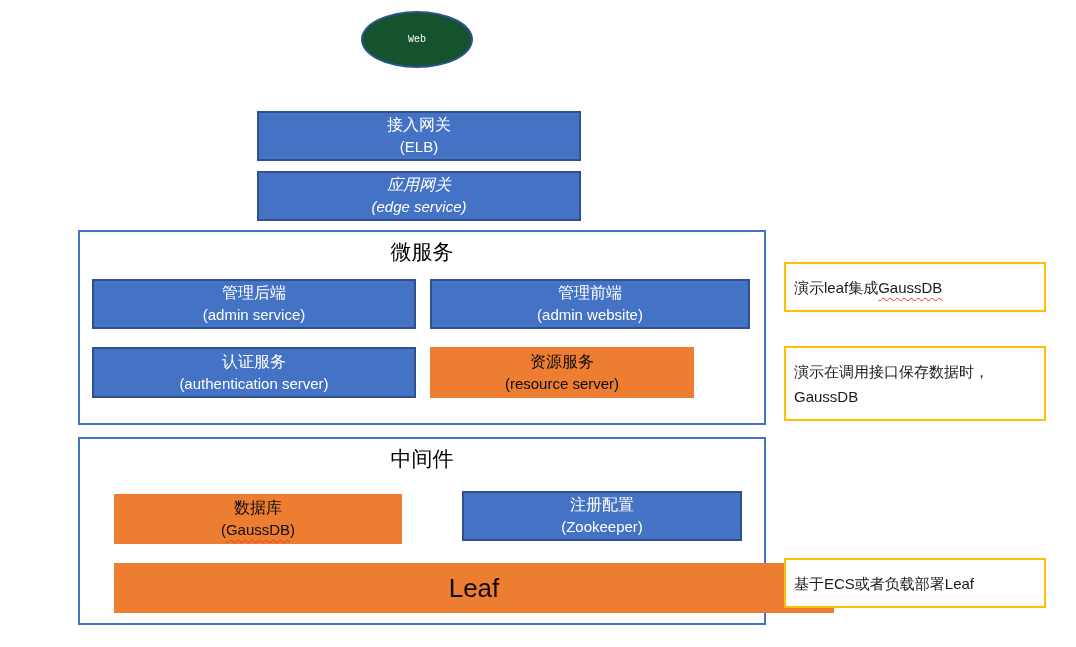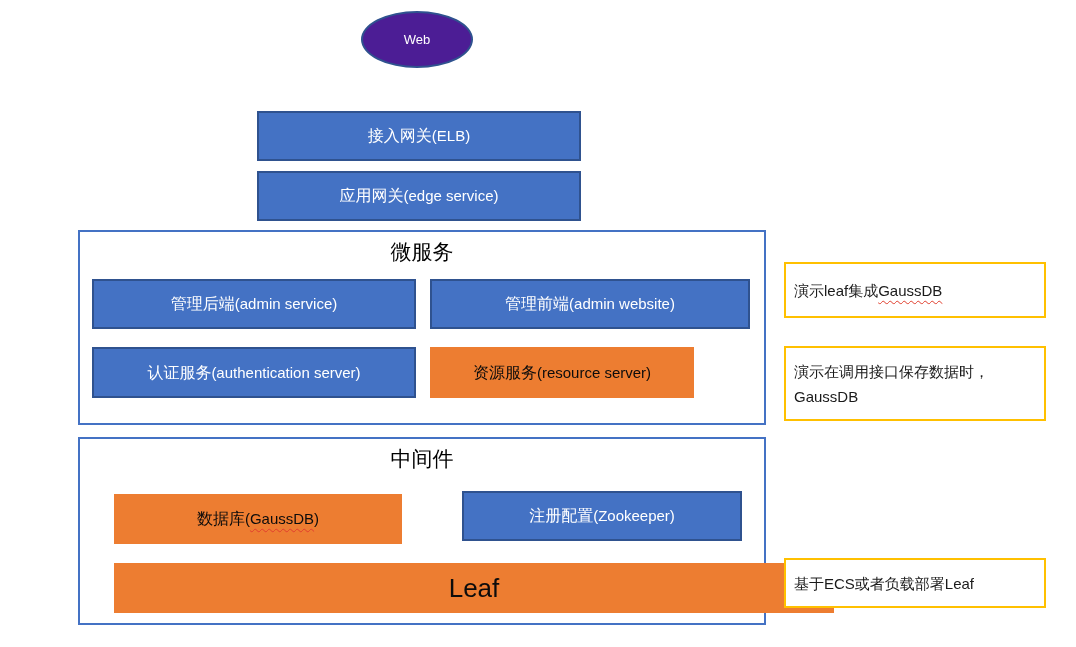--- a/index.html
+++ b/index.html
@@ -5,36 +5,36 @@
   html,body{margin:0;padding:0;}
   body{
     width:1076px;height:647px;position:relative;background:#ffffff;
     font-family:"Liberation Sans","DejaVu Sans",sans-serif;
     color:#000;overflow:hidden;
   }
   .abs{position:absolute;box-sizing:border-box;}
   
   .ellipse{
     left:361px;top:11px;width:112px;height:57px;
-    background:#4c1d95;border:2px solid #2F528F;border-radius:50%;
+    background:#14532d;border:2px solid #2F528F;border-radius:50%;
     display:flex;align-items:center;justify-content:center;
-    color:#fff;font-size:13px;
+    color:#fff;font-size:10px;font-family:Liberation Mono, monospace;
   }
   
   .shape{
-    display:flex;align-items:center;justify-content:center;
+    display:flex;flex-direction:column;align-items:center;justify-content:center;
     text-align:center;line-height:22px;
   }
   .shape .zh{font-size:16px;}
   .shape .en{font-size:15px;}
   .blue{background:#4472C4;border:2px solid #2F528F;color:#fff;}
   .orange{background:#ED7D31;border:none;color:#0c0c0c;}
   
   .gw1{left:257px;top:111px;width:324px;height:50px;}
-  .gw2{left:257px;top:171px;width:324px;height:50px;}
+  .gw2{left:257px;top:171px;width:324px;height:50px;font-style:italic;}
   
   .group{
     border:2px solid #4472C4;background:#fff;
   }
   .group-ms{left:78px;top:230px;width:688px;height:195px;}
   .group-mw{left:78px;top:437px;width:688px;height:188px;}
   .group-title{
     position:absolute;left:0;right:0;top:6px;text-align:center;
     font-size:21px;color:#000;
   }
@@ -49,21 +49,21 @@
   .mw-leaf{left:34px;top:124px;width:720px;height:50px;}
   .leaf-label{font-size:26px;color:#0c0c0c;}
   
   .note{
     left:784px;width:262px;
     border:2px solid #FFC000;background:#fff;
     font-size:15px;color:#1a1a1a;
     display:flex;flex-direction:column;justify-content:center;
     padding:4px 8px;line-height:25px;
   }
-  .note1{top:262px;height:56px;}
+  .note1{top:262px;height:50px;}
   .note2{top:346px;height:75px;}
   .note3{top:558px;height:50px;}
   .misspell{
     text-decoration-line:underline;
     text-decoration-style:wavy;
     text-decoration-color:#e03e2d;
     text-decoration-thickness:1px;
     text-underline-offset:4px;
   }
 </style>

